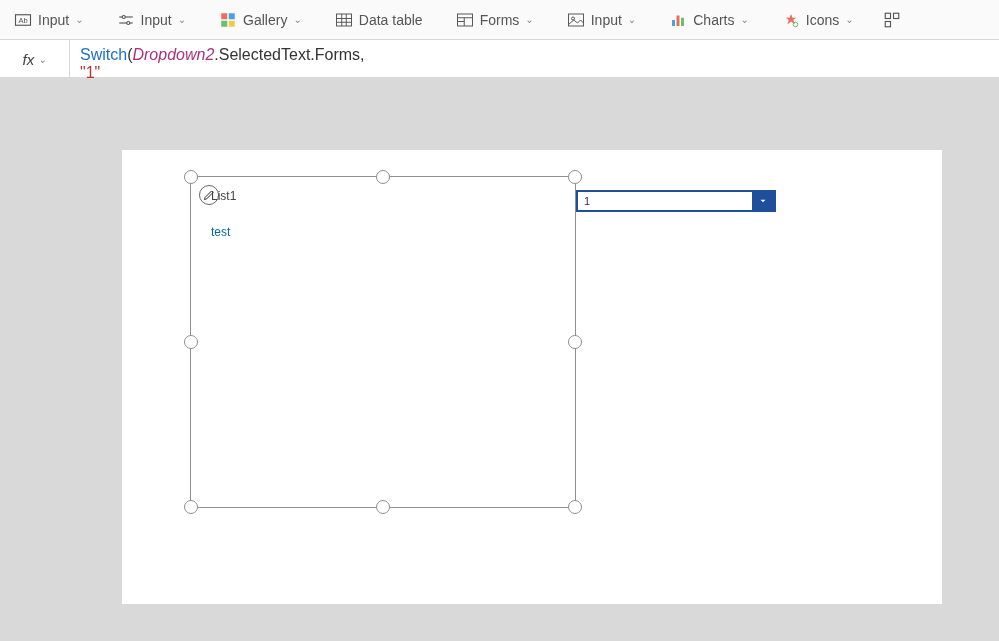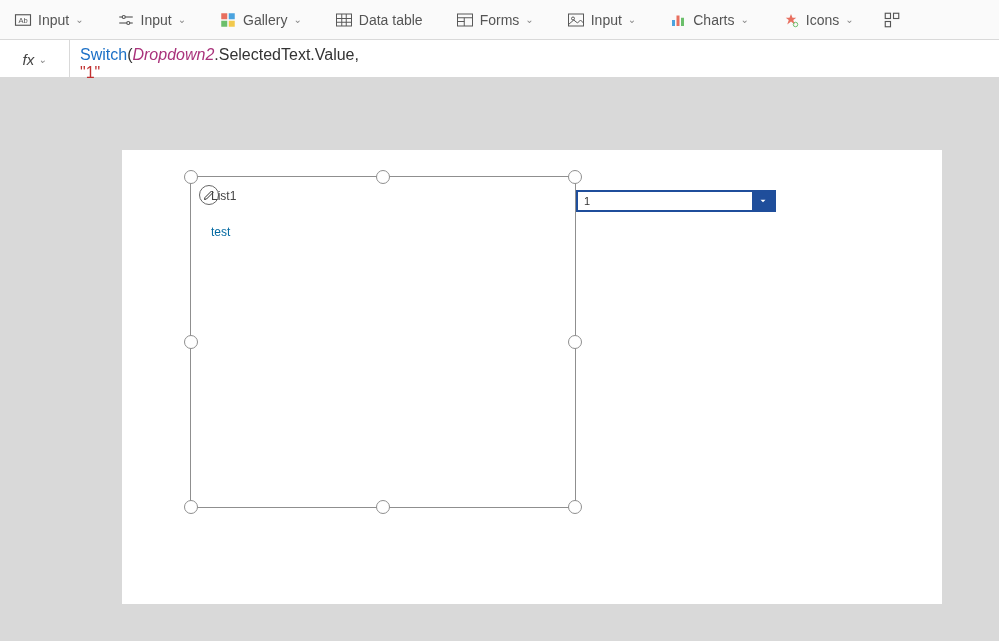--- a/index.html
+++ b/index.html
@@ -259,21 +259,21 @@
         </svg>
     </span>
   </div>
 </div>
 
 <div class="formula-bar">
   <div class="fx-box">
     <span>fx</span>
     <span class="chev">⌄</span>
   </div>
-  <div class="formula-text"><span class="fn">Switch</span><span class="punc">(</span><span class="obj">Dropdown2</span><span class="prop">.SelectedText.Value</span><span class="punc">,</span>
+  <div class="formula-text"><span class="fn">Switch</span><span class="punc">(</span><span class="obj">Dropdown2</span><span class="prop">.SelectedText.Forms</span><span class="punc">,</span>
 <span class="str">"1"</span></div>
 </div>
 
 <div class="canvas-wrap">
   <div class="screen"></div>
 
   <div class="sel-box">
     <div class="edit-badge">
       <svg viewBox="0 0 24 24" width="12" height="12" fill="none" stroke="#333" stroke-width="2">
           <path d="M3 21 L7 20 L20 7 L17 4 L4 17 Z"></path>

